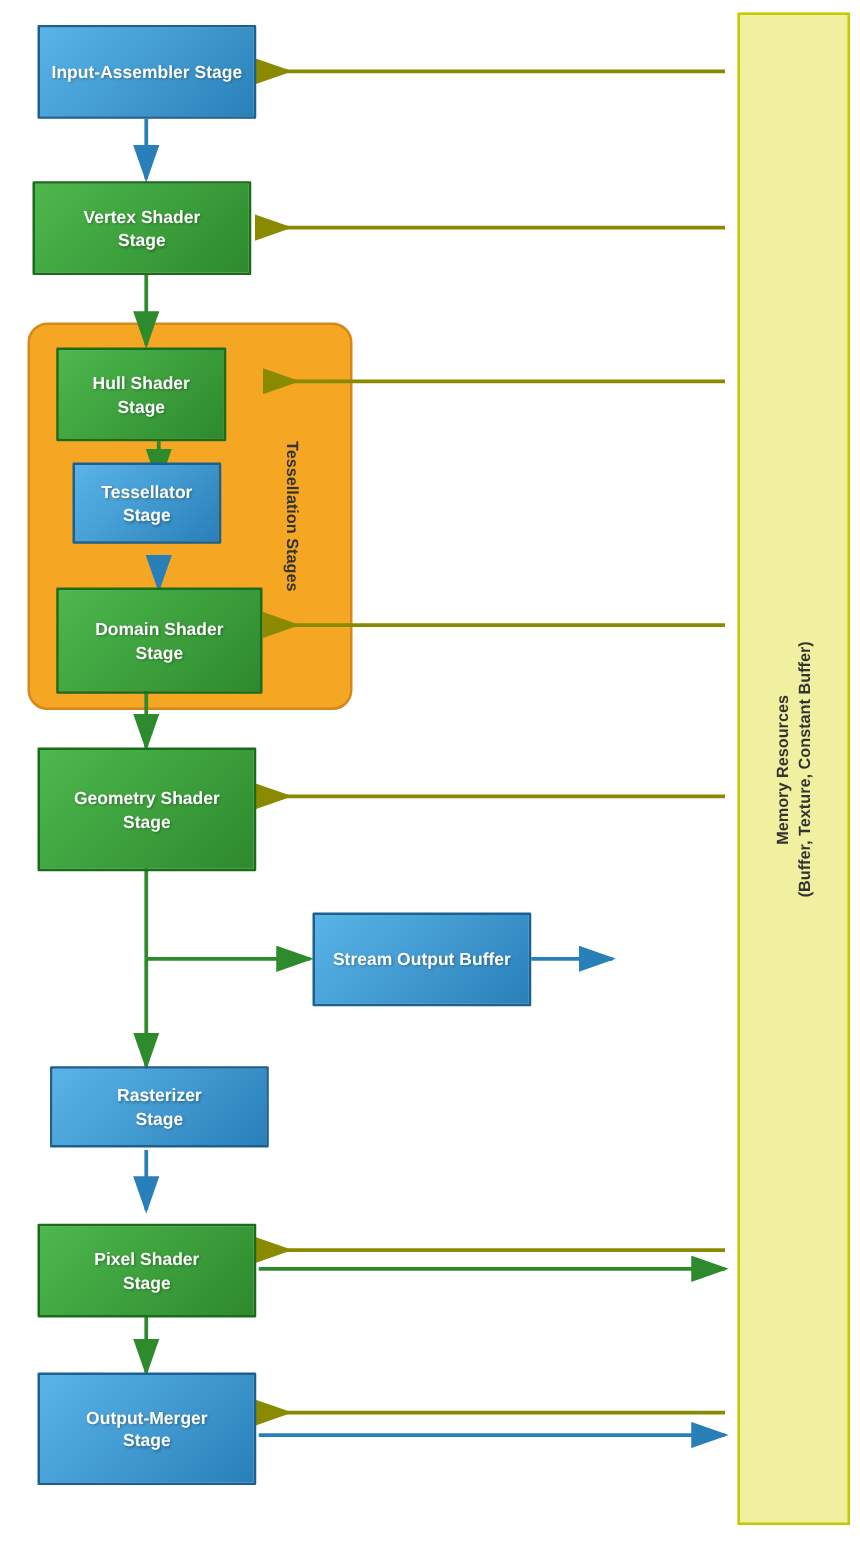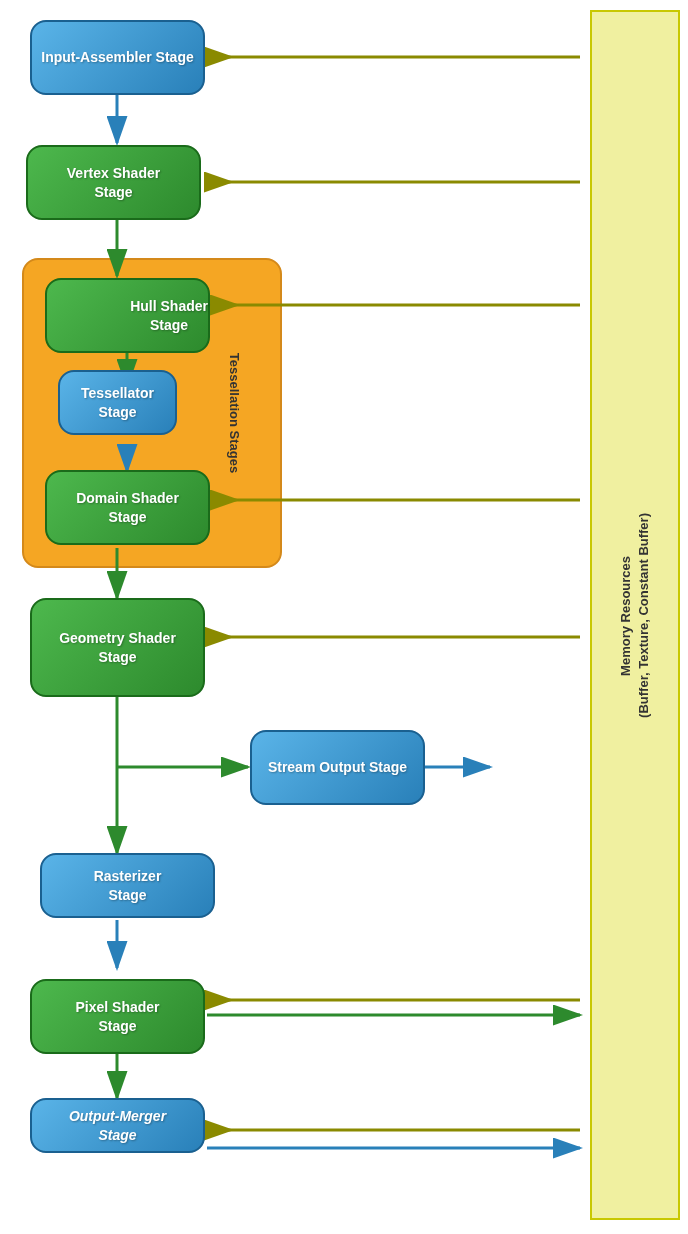--- a/index.html
+++ b/index.html
@@ -43,21 +43,21 @@
     
     .stage-box {
       position: absolute;
       display: flex;
       align-items: center;
       justify-content: center;
       text-align: center;
       font-size: 14px;
       font-weight: bold;
       color: #fff;
-      border-radius: 16px;
+      border-radius: 1px;
       line-height: 1.3;
       text-shadow: 1px 1px 2px rgba(0,0,0,0.3);
     }
     .stage-green {
       background: linear-gradient(135deg, #4db84d, #2d8a2d);
       border: 2px solid #1a6b1a;
     }
     .stage-blue {
       background: linear-gradient(135deg, #5ab4e8, #2980b9);
       border: 2px solid #1a6090;
@@ -179,46 +179,46 @@
 
   <div class="stage-box stage-blue" style="left:30px; top:20px; width:175px; height:75px;">
     <span>Input-Assembler
 Stage</span>
   </div>
 
   <div class="stage-box stage-green" style="left:26px; top:145px; width:175px; height:75px;">
     <span>Vertex Shader<br>Stage</span>
   </div>
 
-  <div class="stage-box stage-green" style="left:45px; top:278px; width:165px; height:75px;justify-content:flex-end;">
+  <div class="stage-box stage-green" style="left:45px; top:278px; width:136px; height:75px;">
     <span>Hull Shader<br>Stage</span>
   </div>
 
   <div class="stage-box stage-blue" style="left:58px; top:370px; width:119px; height:65px;">
     <span>Tessellator<br>Stage</span>
   </div>
 
-  <div class="stage-box stage-green" style="left:45px; top:470px; width:165px; height:75px;">
+  <div class="stage-box stage-green" style="left:45px; top:470px; width:165px; height:85px;">
     <span>Domain Shader<br>Stage</span>
   </div>
 
   <div class="stage-box stage-green" style="left:30px; top:598px; width:175px; height:99px;">
     <span>Geometry Shader<br>Stage</span>
   </div>
 
   <div class="stage-box stage-blue" style="left:250px; top:730px; width:175px; height:75px;">
     <span>Stream Output
-Stage</span>
+Buffer</span>
   </div>
 
   <div class="stage-box stage-blue" style="left:40px; top:853px; width:175px; height:65px;">
     <span>Rasterizer<br>Stage</span>
   </div>
 
   <div class="stage-box stage-green" style="left:30px; top:968px; width:175px; height:75px;margin-top:11px;">
     <span>Pixel Shader<br>Stage</span>
   </div>
 
-  <div class="stage-box stage-blue" style="left:30px; top:1098px; width:175px; height:55px;font-style:italic;">
+  <div class="stage-box stage-blue" style="left:30px; top:1098px; width:175px; height:90px;">
     <span>Output-Merger<br>Stage</span>
   </div>
 
 </div>
 
 </body></html>

